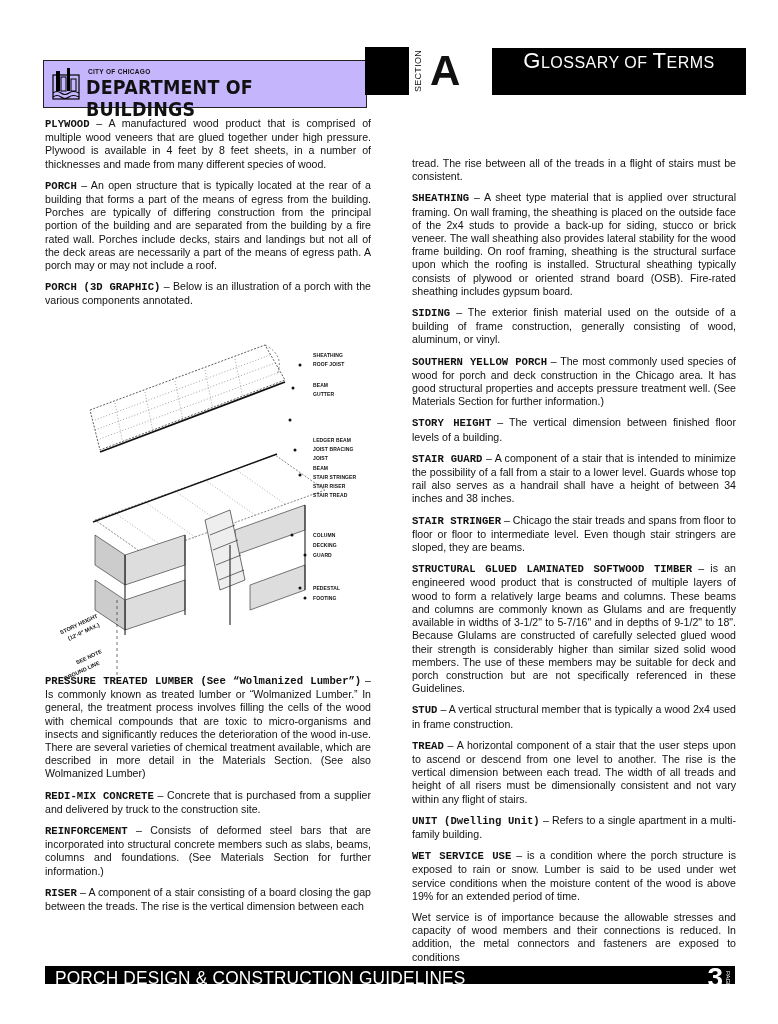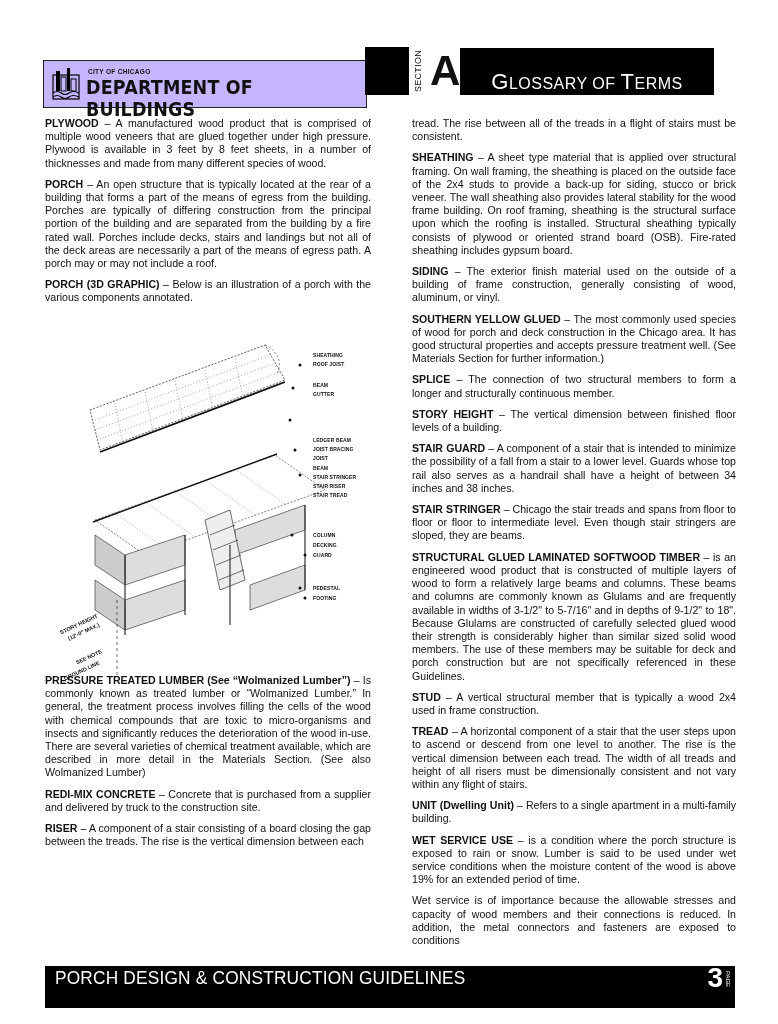--- a/index.html
+++ b/index.html
@@ -7,38 +7,38 @@
 
     
     .hdr-box { position: absolute; left: 43px; top: 60px; width: 322px; height: 46px; border: 1.5px solid #222; background: #c4b5fd; }
     .hdr-black { position: absolute; left: 365px; top: 47px; width: 44px; height: 48px; background: #000; }
     .hdr-logo { position: absolute; left: 8px; top: 6px; width: 28px; height: 34px; }
     .hdr-city { position: absolute; left: 44px; top: 7px; font-size: 6.5px; font-weight: bold; letter-spacing: 0.3px; }
     .hdr-dept { position: absolute; left: 42px; top: 15px; font-size: 19px; font-weight: 900; letter-spacing: 0.2px; font-family: "DejaVu Sans", sans-serif; transform: scaleX(0.92); transform-origin: left top; }
     .section-vert { position: absolute; left: 412px; top: 48px; width: 12px; height: 48px; }
     .section-vert span { position: absolute; left: -18px; top: 18px; transform: rotate(-90deg); font-size: 9px; letter-spacing: 0.3px; width: 48px; text-align: center; }
     .section-letter { position: absolute; left: 430px; top: 50px; font-size: 42px; font-weight: bold; line-height: 1; }
-    .gloss-box { position: absolute; left: 460px; top: 48px; width: 254px; height: 47px; background: #000; color: #fff; display: flex; align-items: flex-end; justify-content: center; }
+    .gloss-box { position: absolute; left: 492px; top: 48px; width: 254px; height: 47px; background: #000; color: #fff; display: flex; align-items: flex-start; justify-content: center; }
     .gloss-title { font-size: 16px; letter-spacing: 0.5px; }
     .gloss-title .big { font-size: 22px; }
 
     
     .col { position: absolute; top: 117px; font-size: 10.6px; line-height: 13.2px; text-align: justify; }
     .col-left { left: 45px; width: 326px; }
-    .col-right { left: 412px; width: 324px; }
+    .col-right { left: 412px; width: 324px; margin-top: 40px; }
     .entry { margin: 0 0 8px 0; }
-    .term { font-weight: bold; }
+    .term { font-weight: bold; font-family: Liberation Mono, monospace; }
 
     
     .diagram { position: absolute; left: 55px; top: 330px; width: 330px; height: 365px; }
     .dlabel { position: absolute; font-size: 5px; font-weight: bold; letter-spacing: 0.1px; white-space: nowrap; }
     .rlabel { position: absolute; font-size: 5.5px; font-weight: bold; white-space: nowrap; transform: rotate(-25deg); transform-origin: left top; }
 
     
-    .footer { position: absolute; left: 45px; top: 966px; width: 690px; height: 42px; background: #000; color: #fff; }
+    .footer { position: absolute; left: 45px; top: 966px; width: 690px; height: 18px; background: #000; color: #fff; }
     .footer-title { position: absolute; left: 10px; top: 2px; font-size: 18px; letter-spacing: 0.2px; transform: scaleX(0.96); transform-origin: left top; }
     .page-num { position: absolute; right: 12px; top: -2px; font-size: 28px; font-weight: bold; line-height: 1; }
     .page-word { position: absolute; right: 2px; top: 3px; width: 10px; height: 22px; }
     .page-word span { position: absolute; left: -6px; top: 7px; transform: rotate(90deg); font-size: 6px; width: 22px; text-align: center; }
   </style>
 </head>
 <body>
 
 <div class="hdr-box">
   <svg class="hdr-logo" viewBox="0 0 28 34">
@@ -59,29 +59,30 @@
   </div>
 <div class="section-letter">A</div>
 <div class="gloss-box">
   <span class="gloss-title">
     <span class="big">G</span><span>LOSSARY OF </span><span class="big">T</span><span>ERMS</span>
   </span>
 </div>
 
 <div class="col col-left">
   <div id="left-top">
-      <p class="entry"><span class="term">PLYWOOD</span><span> – A manufactured wood product that is comprised of multiple wood veneers that are glued together under high pressure. Plywood is available in 3 feet by 8 feet sheets, in a number of thicknesses and made from many different species of wood.</span></p>
+      <p class="entry"><span class="term">PLYWOOD</span><span> – A manufactured wood product that is comprised of multiple wood veneers that are glued together under high pressure. Plywood is available in 4 feet by 8 feet sheets, in a number of thicknesses and made from many different species of wood.</span></p>
       <p class="entry"><span class="term">PORCH</span><span> – An open structure that is typically located at the rear of a building that forms a part of the means of egress from the building. Porches are typically of differing construction from the principal portion of the building and are separated from the building by a fire rated wall. Porches include decks, stairs and landings but not all of the deck areas are necessarily a part of the means of egress path. A porch may or may not include a roof.</span></p>
       <p class="entry"><span class="term">PORCH (3D GRAPHIC)</span><span> – Below is an illustration of a porch with the various components annotated.</span></p>
     </div>
 </div>
 <div class="col col-left" style="top:674px">
   <div id="left-bottom">
       <p class="entry"><span class="term">PRESSURE TREATED LUMBER (See “Wolmanized Lumber”)</span><span> – Is commonly known as treated lumber or “Wolmanized Lumber.”  In general, the treatment process involves filling the cells of the wood with chemical compounds that are toxic to micro-organisms and insects and significantly reduces the deterioration of the wood in-use.  There are several varieties of chemical treatment available, which are described in more detail in the Materials Section. (See also Wolmanized Lumber)</span></p>
       <p class="entry"><span class="term">REDI-MIX CONCRETE</span><span> – Concrete that is purchased from a supplier and delivered by truck to the construction site.</span></p>
+      <p class="entry"><span class="term">REINFORCEMENT</span><span> – Consists of deformed steel bars that are incorporated into structural concrete members such as slabs, beams, columns and foundations.   (See Materials Section for further information.)</span></p>
       <p class="entry"><span class="term">RISER</span><span> – A component of a stair consisting of a board closing the gap between the treads.  The rise is the vertical dimension between each</span></p>
     </div>
 </div>
 
 <div class="diagram">
   <svg width="330" height="365" viewBox="0 0 330 365">
     <g stroke="#333" stroke-width="0.6" fill="none">
 
       <polygon points="35,80 210,15 230,50 45,120" stroke-width="0.8" stroke-dasharray="2,1.5"></polygon>
       <g stroke-dasharray="1,2" stroke="#666">
@@ -167,22 +168,21 @@
   <div class="rlabel" style="left:12px;top:306px">(12'-0" MAX.)</div>
   <div class="rlabel" style="left:20px;top:330px">SEE NOTE</div>
   <div class="rlabel" style="left:8px;top:346px">GROUND LINE</div>
 </div>
 
 <div class="col col-right">
   <div id="right-col">
       <p class="entry"><span>tread.  The rise between all of the treads in a flight of stairs must be consistent.</span></p>
       <p class="entry"><span class="term">SHEATHING</span><span> – A sheet type material that is applied over structural framing.  On wall framing, the sheathing is placed on the outside face of the 2x4 studs to provide a back-up for siding, stucco or brick veneer.  The wall sheathing also provides lateral stability for the wood frame building.  On roof framing, sheathing is the structural surface upon which the roofing is installed.  Structural sheathing typically consists of plywood or oriented strand board (OSB).  Fire-rated sheathing includes gypsum board.</span></p>
       <p class="entry"><span class="term">SIDING</span><span> – The exterior finish material used on the outside of a building of frame construction, generally consisting of wood, aluminum, or vinyl.</span></p>
-      <p class="entry"><span class="term">SOUTHERN YELLOW GLUED</span><span> – The most commonly used species of wood for porch and deck construction in the Chicago area. It has good structural properties and accepts pressure treatment well.  (See Materials Section for further information.)</span></p>
-      <p class="entry"><span class="term">SPLICE</span><span> – The connection of two structural members to form a longer and structurally continuous member.</span></p>
+      <p class="entry"><span class="term">SOUTHERN YELLOW PORCH</span><span> – The most commonly used species of wood for porch and deck construction in the Chicago area. It has good structural properties and accepts pressure treatment well.  (See Materials Section for further information.)</span></p>
       <p class="entry"><span class="term">STORY HEIGHT</span><span> – The vertical dimension between finished floor levels of a building.</span></p>
       <p class="entry"><span class="term">STAIR GUARD</span><span> – A component of a stair that is intended to minimize the possibility of a fall from a stair to a lower level.  Guards whose top rail also serves as a handrail shall have a height of between 34 inches and 38 inches.</span></p>
       <p class="entry"><span class="term">STAIR STRINGER</span><span> – Chicago the stair treads and spans from floor to floor or floor to intermediate level.  Even though stair stringers are sloped, they are beams.</span></p>
       <p class="entry"><span class="term">STRUCTURAL GLUED LAMINATED SOFTWOOD TIMBER</span><span> – is an engineered wood product that is constructed of multiple layers of wood to form a relatively large beams and columns.  These beams and columns are commonly known as Glulams and are frequently available in widths of 3-1/2" to 5-7/16" and in depths of 9-1/2" to 18".   Because Glulams are constructed of carefully selected glued wood their strength is considerably higher than similar sized solid wood members.  The use of these members may be suitable for deck and porch construction but are not specifically referenced in these Guidelines.</span></p>
       <p class="entry"><span class="term">STUD</span><span> – A vertical structural member that is typically a wood 2x4 used in frame construction.</span></p>
       <p class="entry"><span class="term">TREAD</span><span> – A horizontal component of a stair that the user steps upon to ascend or descend from one level to another.  The rise is the vertical dimension between each tread.  The width of all treads and height of all risers must be dimensionally consistent and not vary within any flight of stairs.</span></p>
       <p class="entry"><span class="term">UNIT (Dwelling Unit)</span><span> – Refers to a single apartment in a multi-family building.</span></p>
       <p class="entry"><span class="term">WET SERVICE USE</span><span> – is a condition where the porch structure is exposed to rain or snow.  Lumber is said to be used under wet service conditions when the moisture content of the wood is above 19% for an extended period of time.</span></p>
       <p class="entry"><span>Wet service is of importance because the allowable stresses and capacity of wood members and their connections is reduced.  In addition, the metal connectors and fasteners are exposed to conditions</span></p>
     </div>

